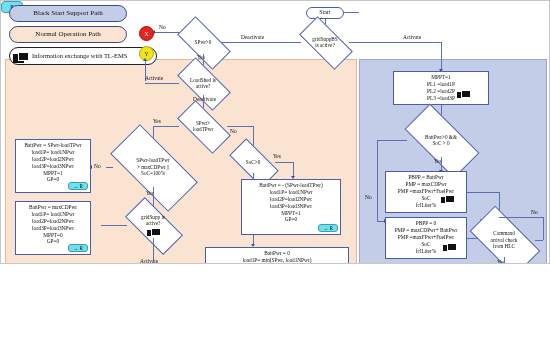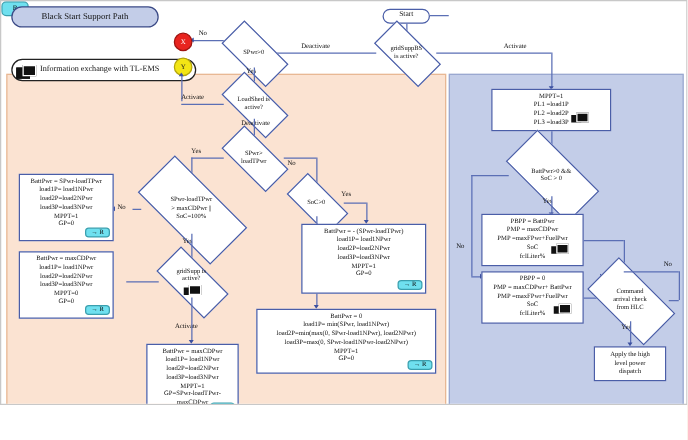--- a/index.html
+++ b/index.html
@@ -1,17 +1,17 @@
 <!DOCTYPE html>
 <html><head>
 <meta charset="utf-8">
 <style>
   html,body{margin:0;padding:0;background:#ffffff;}
   body{font-family:"Liberation Serif",serif;}
-  #page{position:relative;width:550px;height:324px;overflow:hidden;background:#fff;
+  #page{position:relative;width:550px;height:264px;overflow:hidden;background:#fff;
         border:1px solid #c8c8c8;box-sizing:border-box;}
   .panel{position:absolute;box-sizing:border-box;}
   #panel-normal{left:4px;top:58px;width:352px;height:290px;background:#fbe3d2;border:1px solid #e8b894;}
   #panel-bs{left:358px;top:58px;width:188px;height:290px;background:#c3cde8;border:1px solid #9aa8d0;}
 
   .legend{position:absolute;box-sizing:border-box;}
   .lg-pill{border:1px solid #3b4a86;border-radius:11px;height:17px;line-height:15px;
            text-align:center;font-size:7px;color:#111;}
   #lg-bs{left:8px;top:4px;width:118px;background:#c3cde8;}
   #lg-norm{left:8px;top:25px;width:118px;background:#fbe3d2;}
@@ -60,20 +60,23 @@
 <body>
 
 <div id="page">
 
   <div class="panel" id="panel-normal"></div>
   <div class="panel" id="panel-bs"></div>
 
   <div class="legend lg-pill" id="lg-bs">
     <span>Black Start Support Path</span>
   </div>
+  <div class="legend lg-pill" id="lg-norm">
+    <span>Normal Operation Path</span>
+  </div>
   <div class="legend lg-pill" id="lg-info">
     <span class="infoglyph">
         <span class="a"></span>
         <span class="b"></span>
       </span>
     <span>Information exchange with TL-EMS</span>
   </div>
 
   <div class="node term" style="left:305px;top:6px;width:38px;height:12px;">
     <span>Start</span>

